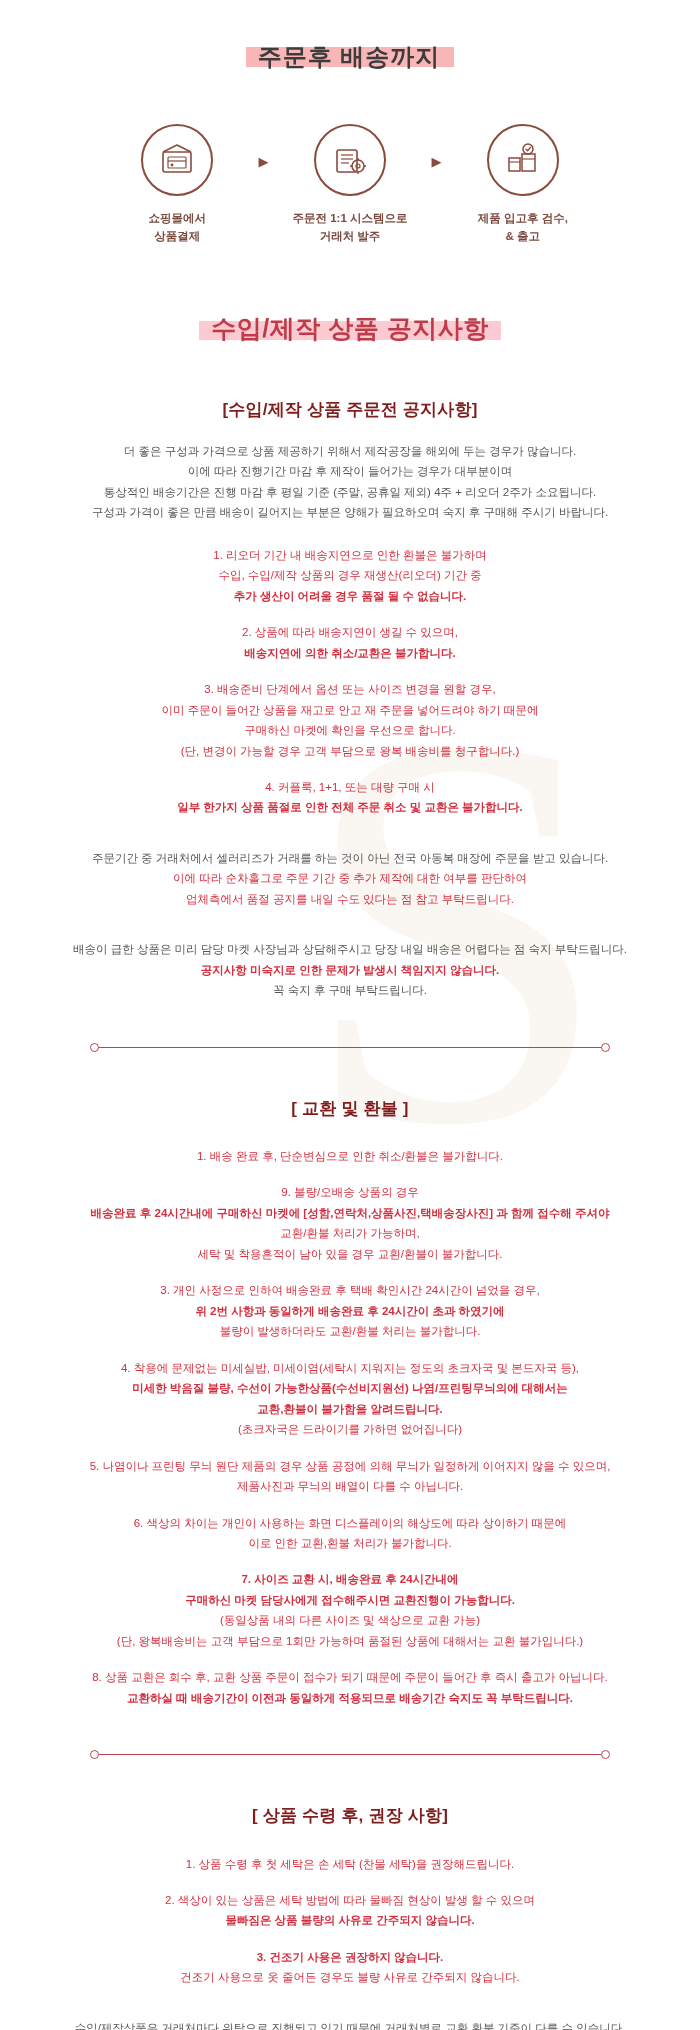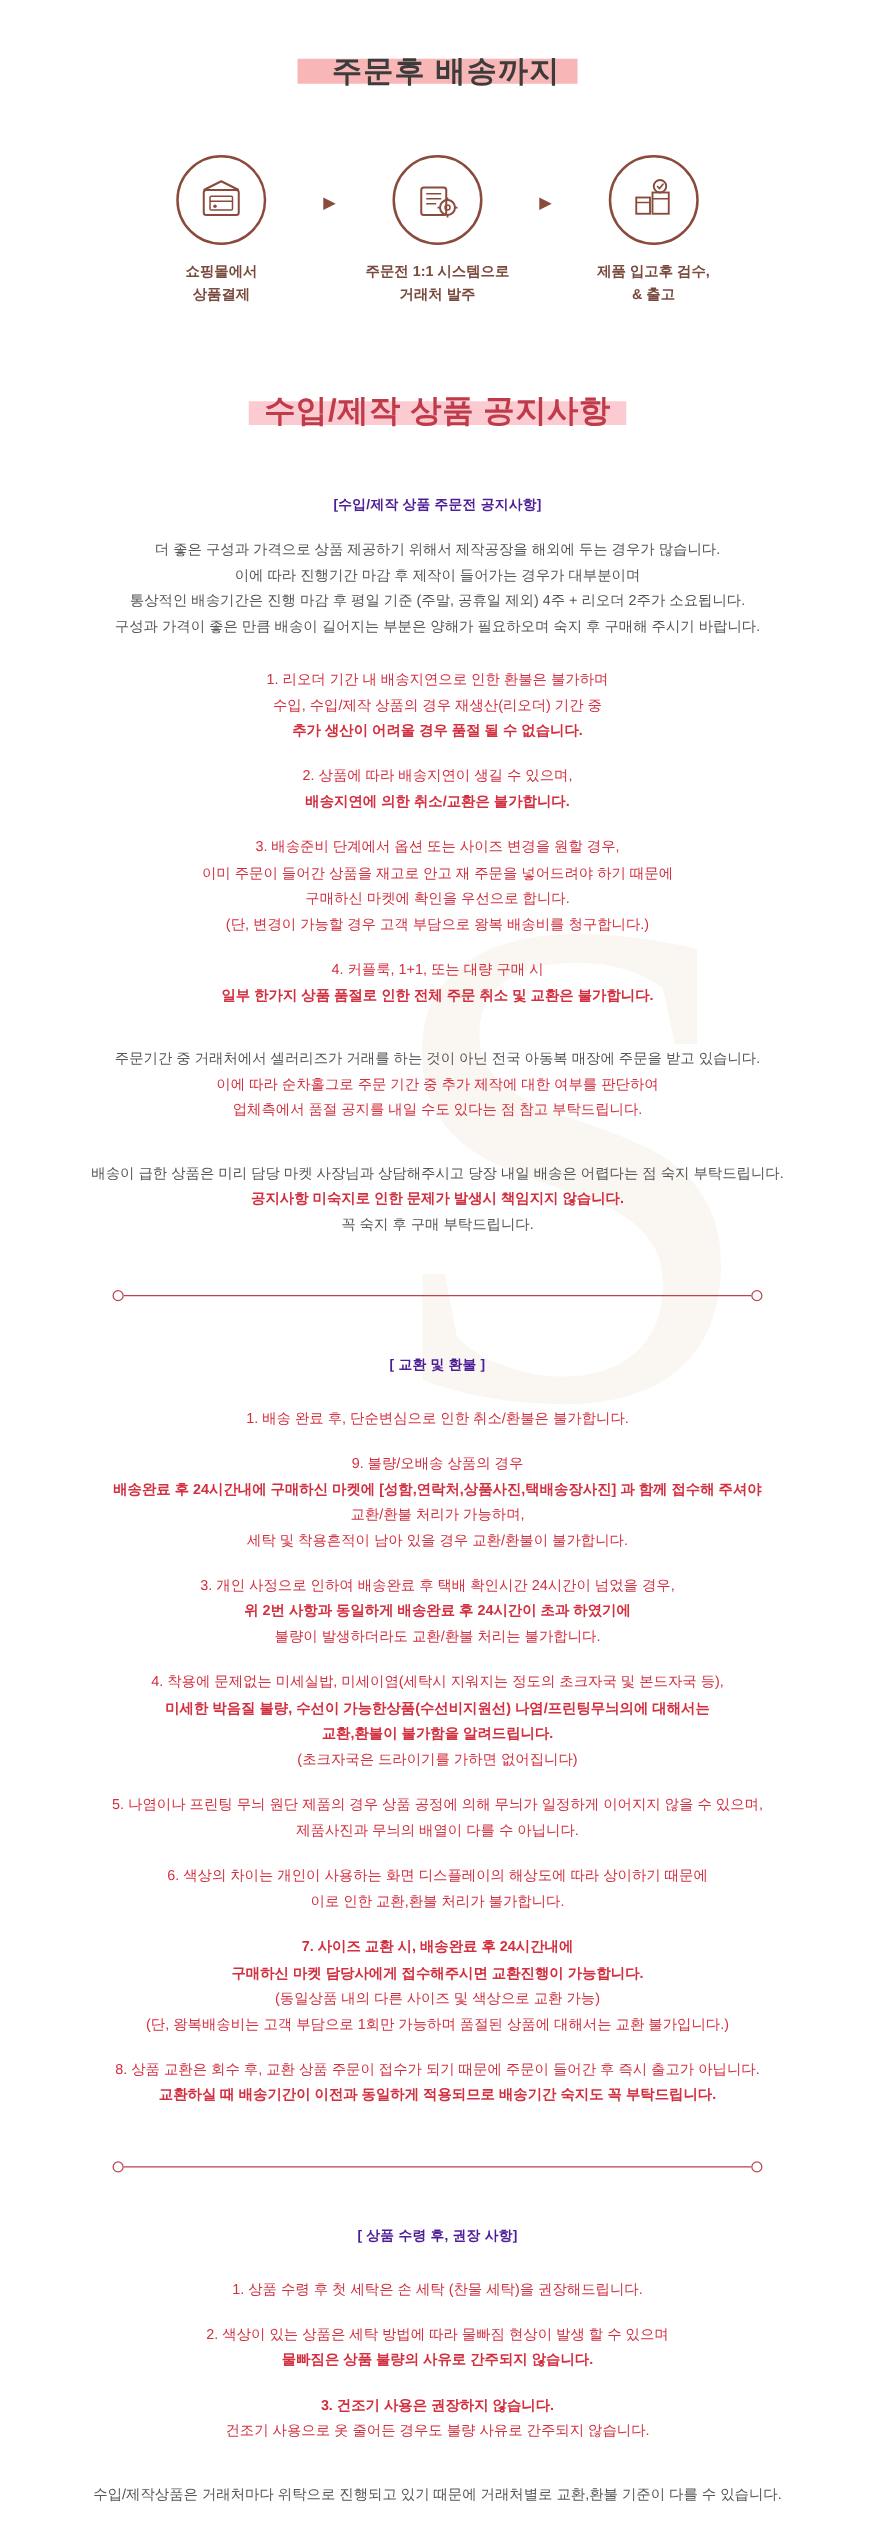--- a/index.html
+++ b/index.html
@@ -43,21 +43,21 @@
   }
 
   
   .banner-wrap {
     text-align: center;
     padding-top: 38px;
   }
   .banner {
     display: inline-block;
     position: relative;
-    padding: 3px 14px 5px 28px;
+    padding: 3px 14px 5px 12px;
     font-size: 24px;
     font-weight: bold;
     color: #3c3c3c;
     letter-spacing: 1px;
   }
   .banner .hl {
     position: absolute;
     left: 0;
     right: 0;
     top: 9px;
@@ -139,23 +139,23 @@
     font-size: 11.5px;
     line-height: 1.78;
   }
   .block.pad-top-46 { margin-top: 46px; }
   .block.pad-top-30 { margin-top: 30px; }
   .block.pad-top-22 { margin-top: 22px; }
   .block.pad-top-16 { margin-top: 16px; }
   .block.pad-top-10 { margin-top: 10px; }
 
   .hd {
-    font-size: 11px;
+    font-size: 17px;
     font-weight: bold;
-    color: #4c1d95;
+    color: #7f1d1d;
     letter-spacing: .2px;
   }
   .line { display: block; }
   .red { color: #d32f3f; }
   .red-b { color: #d32f3f; font-weight: bold; }
 
   
   .divider {
     width: 520px;
     margin: 42px auto;

